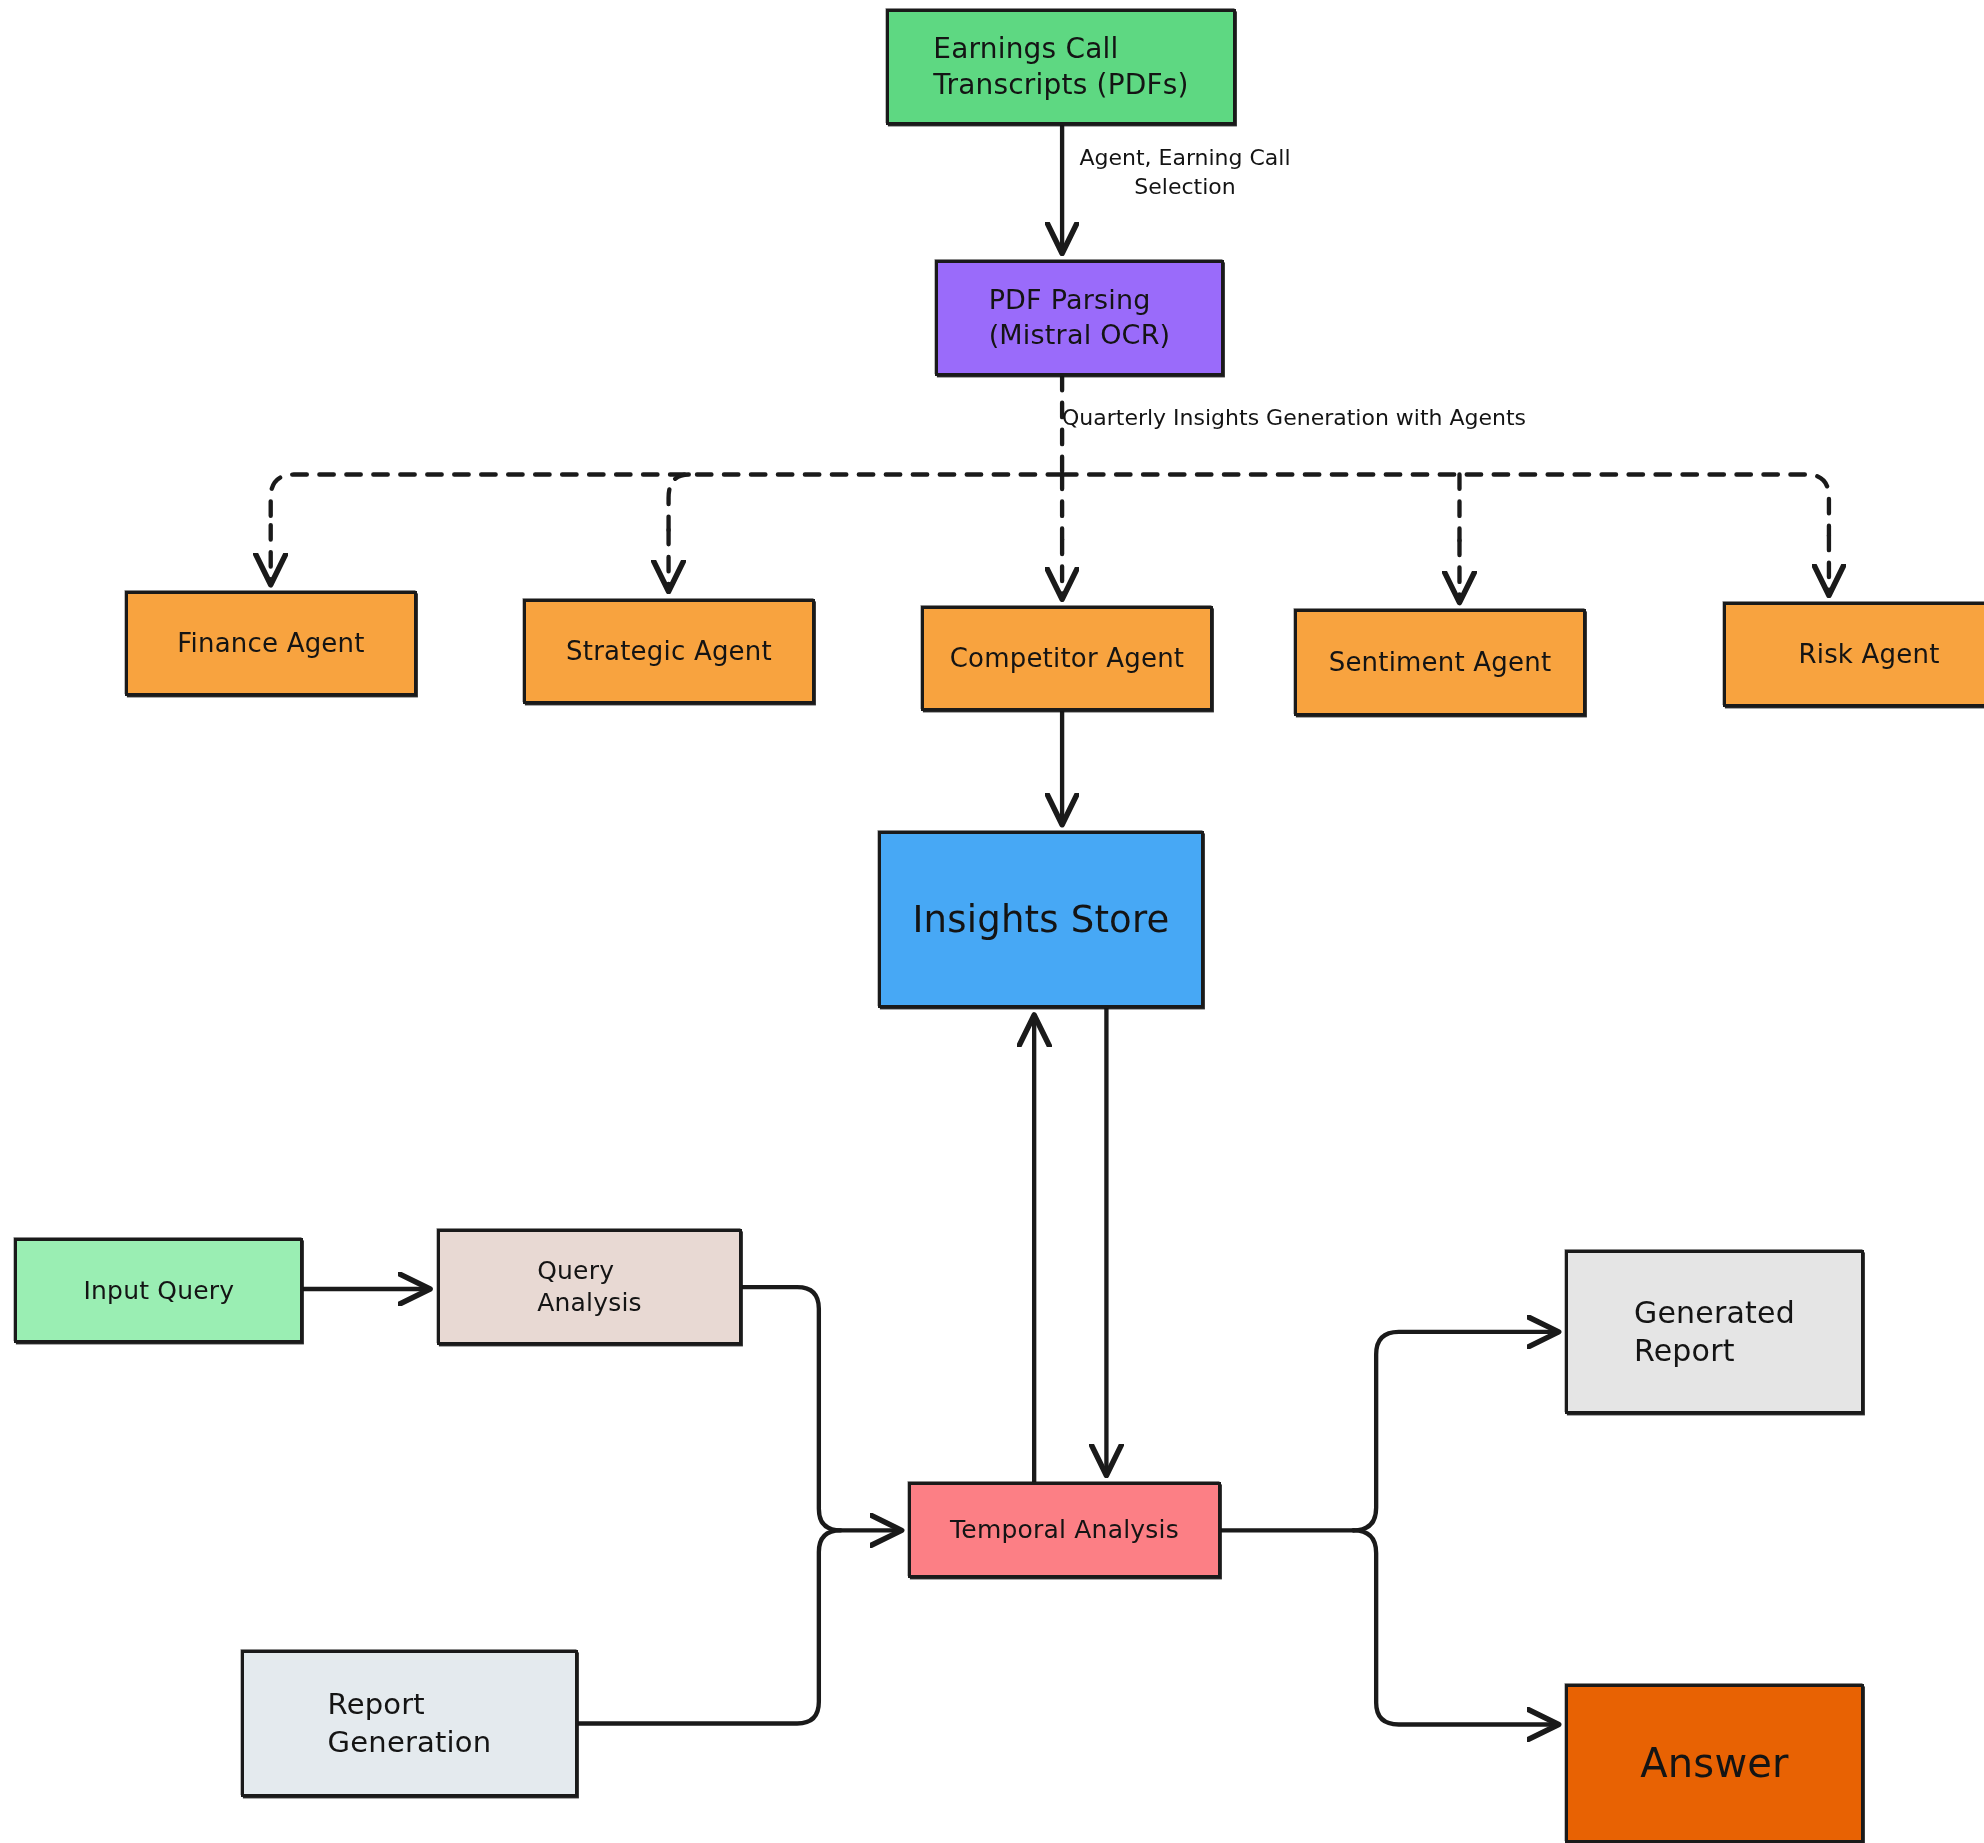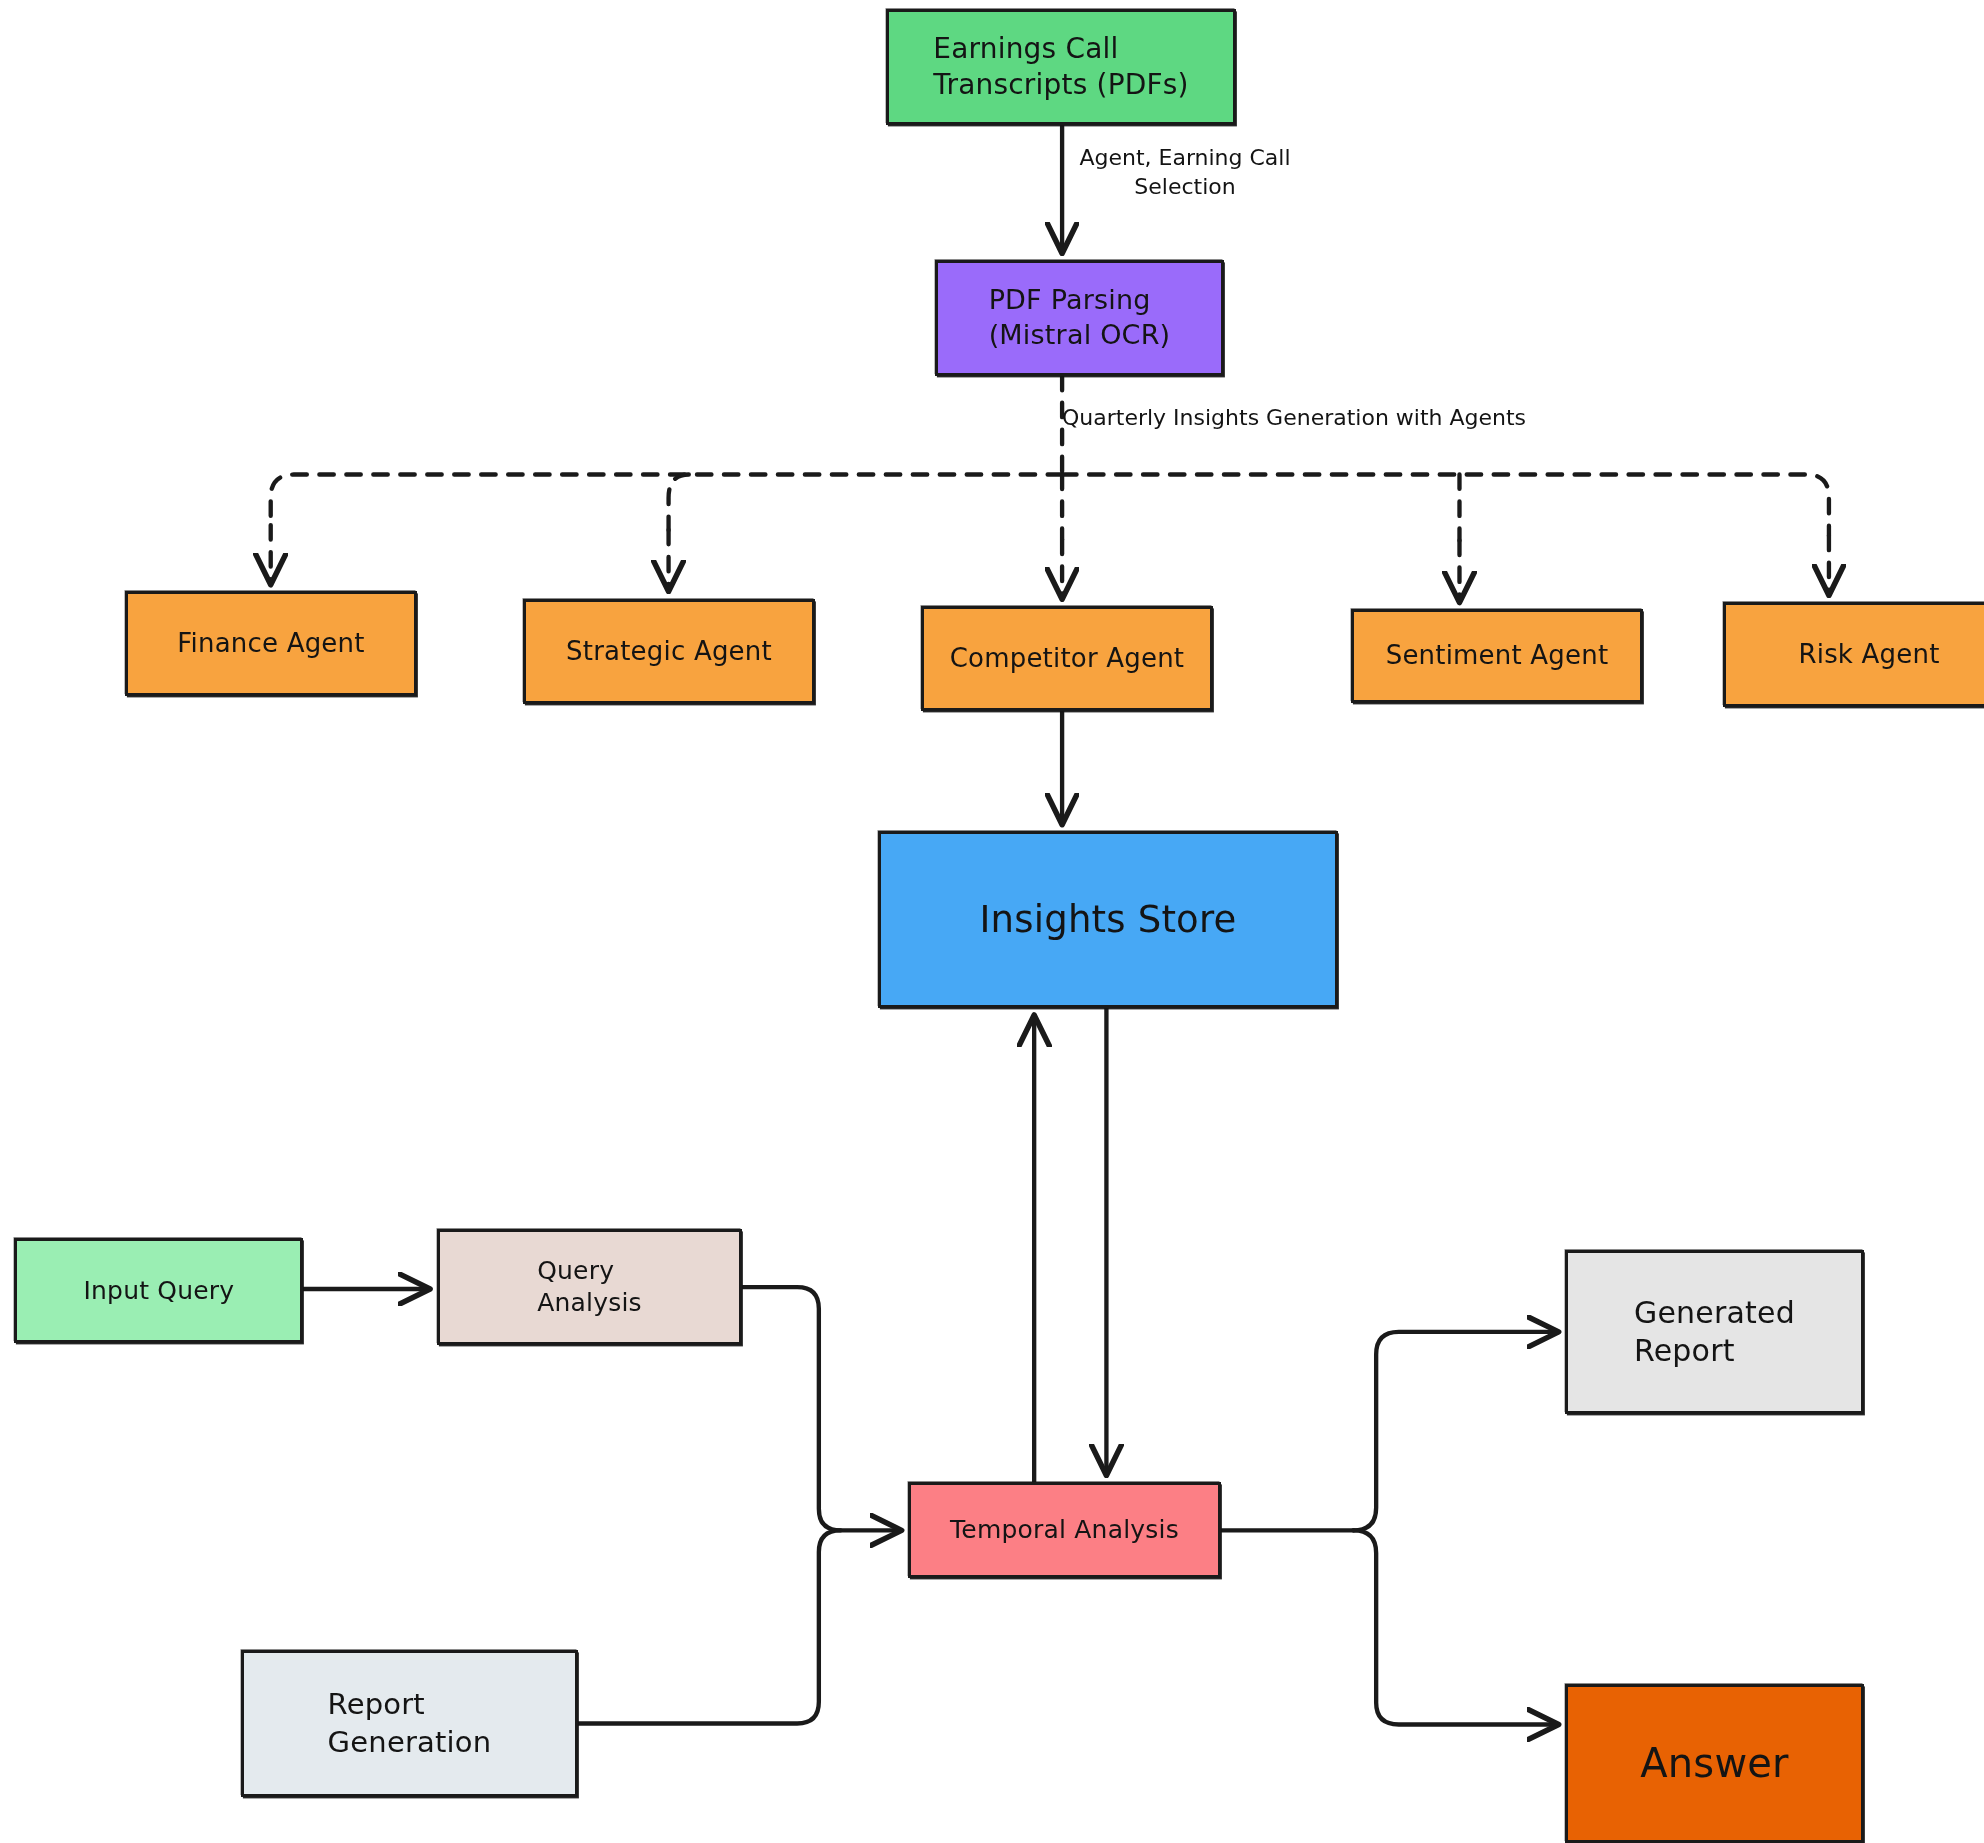--- a/index.html
+++ b/index.html
@@ -66,29 +66,29 @@
   }
   #n-agent-strategic {
     left: 523px; top: 599px; width: 292px; height: 105px;
     background: #f8a33f; font-size: 26px;
   }
   #n-agent-competitor {
     left: 921px; top: 606px; width: 292px; height: 105px;
     background: #f8a33f; font-size: 26px;
   }
   #n-agent-sentiment {
-    left: 1351px; top: 609px; width: 292px; height: 94px;
+    left: 1294px; top: 609px; width: 292px; height: 107px;
     background: #f8a33f; font-size: 26px;
   }
   #n-agent-risk {
     left: 1683px; top: 602px; width: 292px; height: 105px;
     background: #f8a33f; font-size: 26px; margin-left: 40px;
   }
   #n-insights {
-    left: 878px; top: 831px; width: 460px; height: 177px;
+    left: 878px; top: 831px; width: 326px; height: 177px;
     background: #47a8f5; font-size: 37px;
   }
   #n-inputquery {
     left: 14.4px; top: 1238px; width: 289px; height: 105px;
     background: #9aeeb3; font-size: 25px;
   }
   #n-queryanalysis {
     left: 437px; top: 1229px; width: 305px; height: 116px;
     background: #e8d9d3; font-size: 25px;
   }

